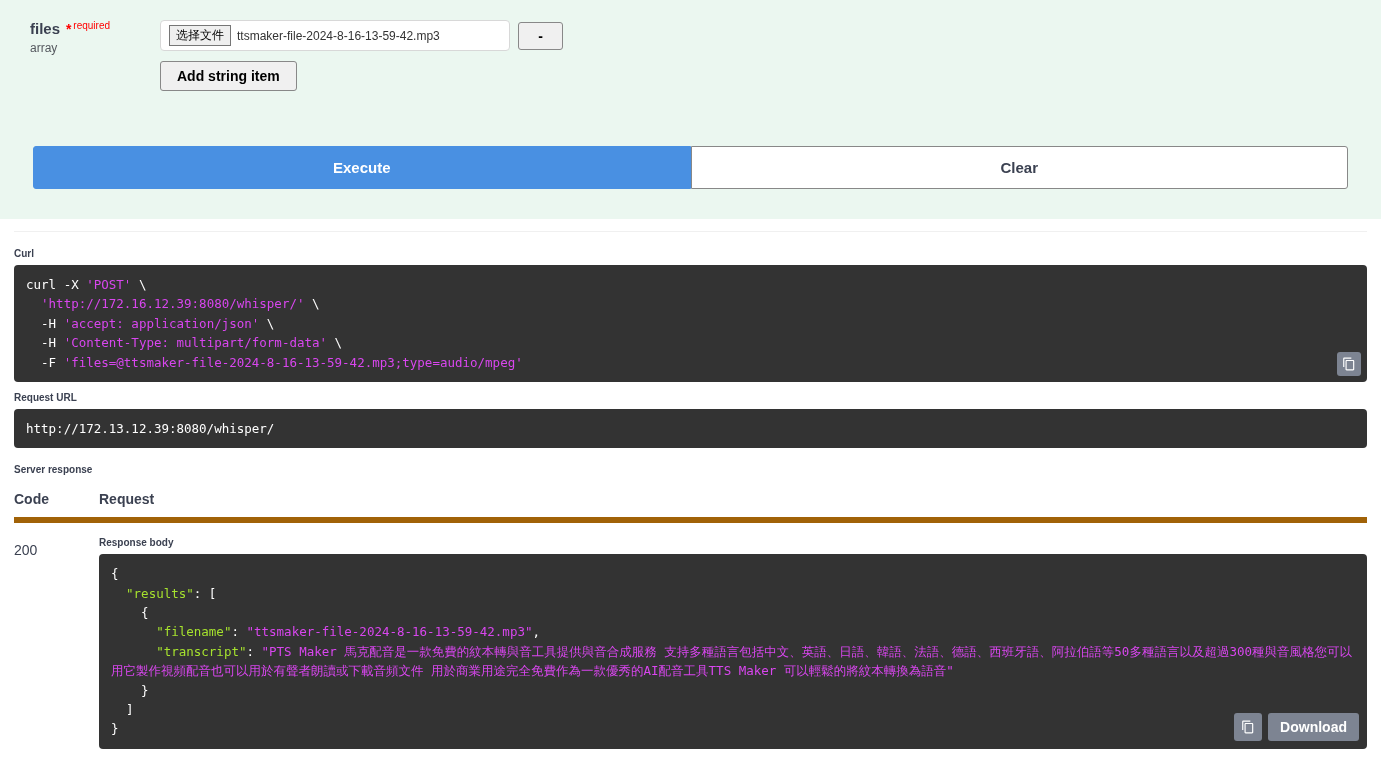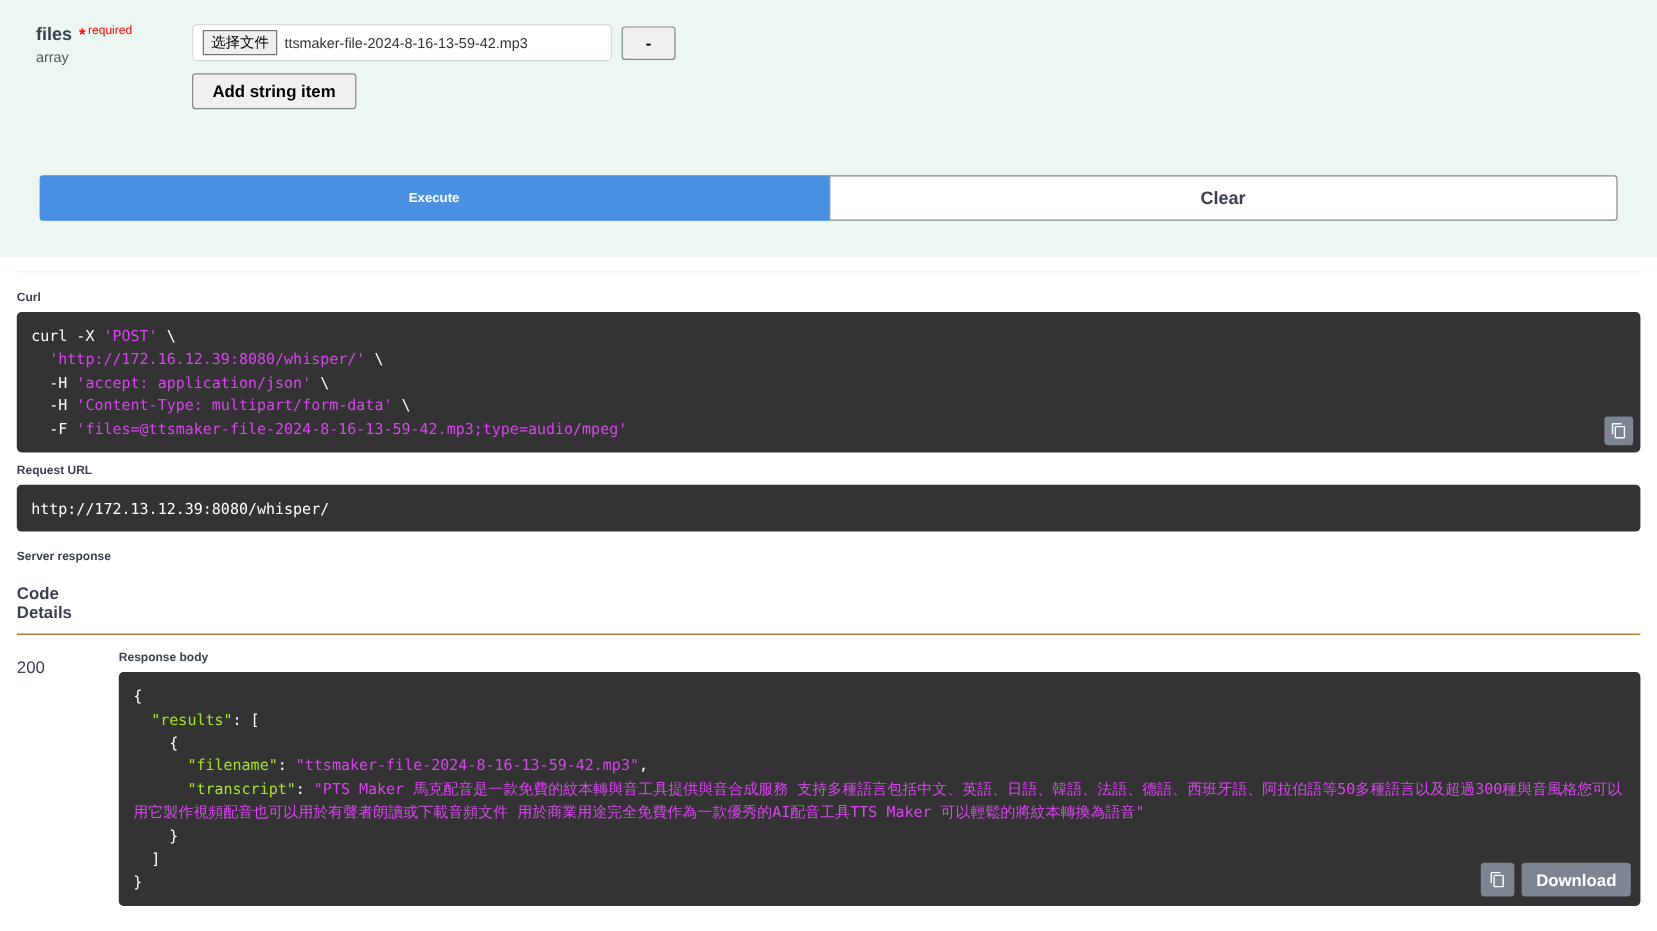--- a/index.html
+++ b/index.html
@@ -13,36 +13,36 @@
     .required-text { color: #ff0000; font-size: 10px; vertical-align: top; margin-left: 2px; }
     .param-type { font-size: 12px; color: #55595f; margin-top: 4px; }
     .file-input-row { display: flex; align-items: center; gap: 8px; }
     .file-input-box { display: flex; align-items: center; border: 1px solid #d8d8d8; background: #fff; border-radius: 4px; padding: 4px 8px; min-width: 350px; }
     .choose-file-btn { border: 1px solid #767676; background: #efefef; padding: 1px 6px; font-size: 12px; font-family: inherit; cursor: pointer; }
     .file-name { font-size: 12px; margin-left: 6px; color: #333; }
     .remove-btn { border: 1px solid #888; background: #f0f0f0; width: 45px; height: 28px; border-radius: 3px; font-weight: 700; cursor: pointer; font-size: 14px; }
     .add-string-btn { margin-top: 10px; border: 1px solid #888; background: #f0f0f0; padding: 6px 16px; border-radius: 3px; font-weight: 700; font-size: 14px; cursor: pointer; }
     
     .button-row { display: flex; margin-top: 55px; padding: 0 3px; }
-    .execute-btn { flex: 1; background: #4990e2; color: #fff; border: 1px solid #4990e2; padding: 12px 0; font-weight: 700; font-size: 11px; cursor: pointer; border-radius: 3px 0 0 3px; }
+    .execute-btn { flex: 1; background: #4990e2; color: #fff; border: 1px solid #4990e2; padding: 12px 0; font-weight: 700; font-size: 15px; cursor: pointer; border-radius: 3px 0 0 3px; }
     .clear-btn-main { flex: 1; background: #fff; color: #3b4151; border: 1px solid #888; padding: 8px 0; font-weight: 700; font-size: 15px; cursor: pointer; border-radius: 0 3px 3px 0; }
     
     .responses-section { padding: 12px 14px; }
     .section-title { font-weight: 700; font-size: 15px; margin: 6px 0 14px 0; }
     .sub-header { font-weight: 700; font-size: 10px; margin: 10px 0 6px 0; }
     
     .code-block { background: #333333; border-radius: 4px; padding: 10px 12px; font-family: Consolas, Monaco, monospace; font-size: 12.5px; color: #fff; line-height: 1.55; position: relative; overflow: auto; }
     .code-block pre { white-space: pre-wrap; word-wrap: break-word; }
     .copy-btn { position: absolute; bottom: 6px; right: 6px; background: #7d8492; border: none; width: 24px; height: 24px; border-radius: 3px; cursor: pointer; display: flex; align-items: center; justify-content: center; }
     
     .c-white { color: #fff; }
     .c-green { color: #a6e22e; }
     .c-lgreen { color: #d946ef; }
     
-    .table-row { display: flex; border-bottom: 1px solid #a16207; padding: 10px 0; flex-direction: column; }
+    .table-row { display: flex; border-bottom: 6px solid #a16207; padding: 10px 0; }
     .code-col { width: 85px; font-weight: 700; font-size: 14px; }
     .details-col { flex: 1; font-weight: 700; font-size: 14px; }
     .status-row { display: flex; }
     .status-code { width: 85px; font-size: 14px; padding-top: 5px;}
     .response-content { flex: 1; }
     .response-body { position: relative; }
     .resp-actions { position: absolute; bottom: 8px; right: 8px; display: flex; gap: 6px; }
     .action-btn { background: #7d8492; border: none; color: #fff; border-radius: 3px; cursor: pointer; display: flex; align-items: center; justify-content: center; }
     .copy-action { width: 28px; height: 28px; }
     .download-action { height: 28px; padding: 0 12px; font-weight: 700; font-size: 14px; }
@@ -96,21 +96,21 @@
 
   <div class="sub-header">Request URL</div>
   <div class="code-block">
     <pre>http://172.13.12.39:8080/whisper/</pre>
   </div>
 
   <div class="sub-header" style="margin-top:16px;">Server response</div>
 
   <div class="table-row">
     <div class="code-col">Code</div>
-    <div class="details-col">Details</div>
+    <div class="details-col">Request</div>
   </div>
 
   <div class="status-row" style="margin-top:14px;">
     <div class="status-code">200</div>
     <div class="response-content">
       <div class="sub-header" style="margin-top:0;">Response body</div>
       <div class="code-block response-body">
 <pre><span class="c-white">{</span>
 <span class="c-green">  "results"</span><span class="c-white">: [</span>
 <span class="c-white">    {</span>

